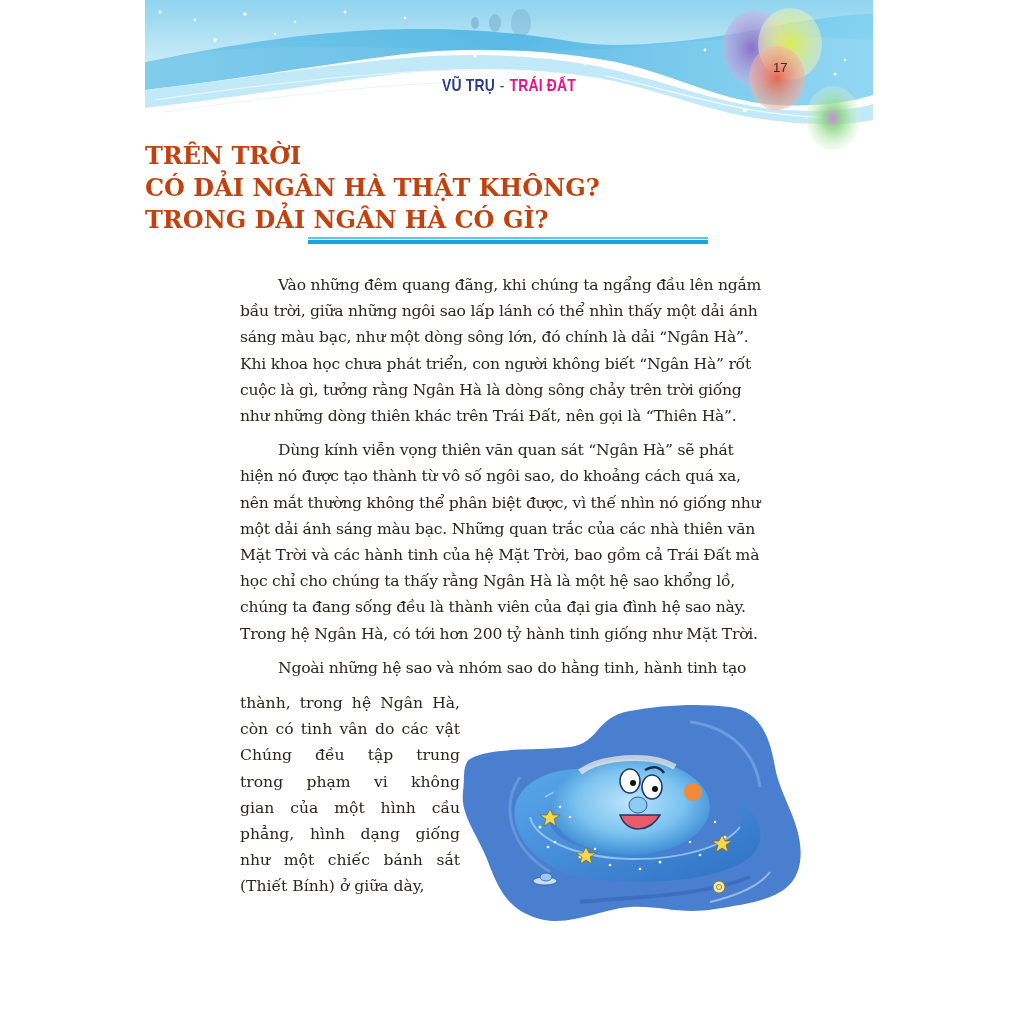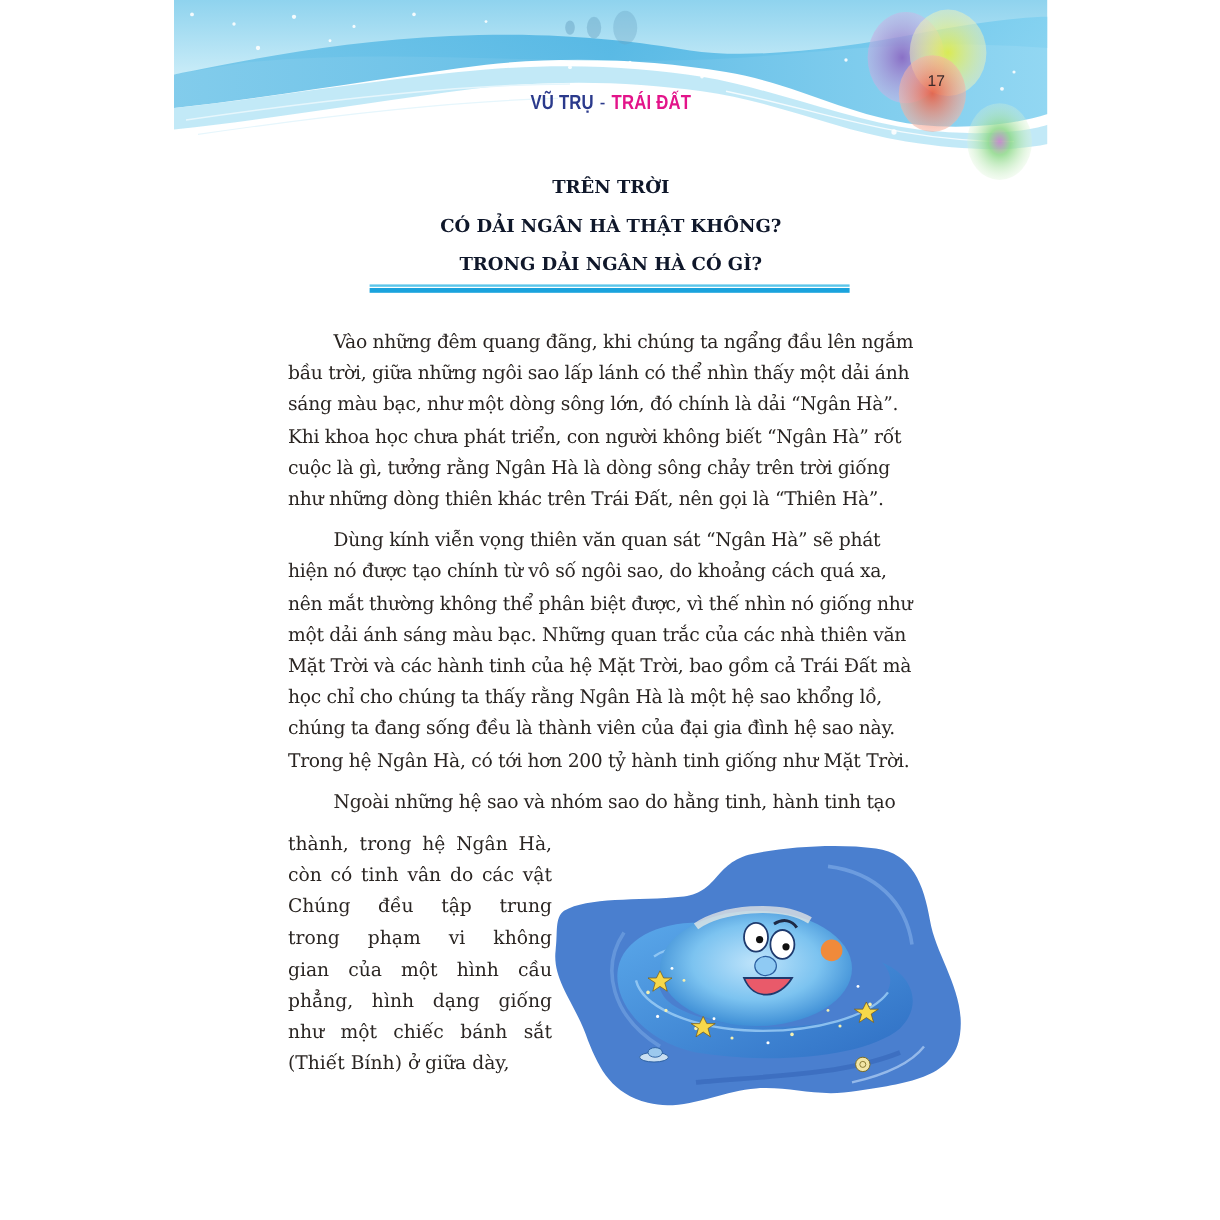--- a/index.html
+++ b/index.html
@@ -40,25 +40,24 @@
       position: absolute;
       left: 628px; top: 60px;
       font-family: "Liberation Sans", "DejaVu Sans", sans-serif;
       font-size: 13px;
       color: #3a2a2a;
     }
     .title {
       position: absolute;
       left: 0; width: 728px;
       top: 140px;
-      text-align: center;
-      color: #0f172a;
+      color: #c2410c;
       font-family: "DejaVu Serif", "Liberation Serif", serif;
       font-weight: bold;
-      font-size: 15px;
+      font-size: 24px;
       line-height: 32px;
     }
     .title-line { display: block; }
     .divider {
       position: absolute;
       left: 163px; top: 237px;
       width: 400px; height: 7px;
     }
     .divider .thin {
       position: absolute; left: 0; top: 0;
@@ -203,21 +202,21 @@
     <div class="para" style="text-indent:0;">
       <span class="line first">Vào những đêm quang đãng, khi chúng ta ngẩng đầu lên ngắm</span>
       <span class="line">bầu trời, giữa những ngôi sao lấp lánh có thể nhìn thấy một dải ánh</span>
       <span class="line">sáng màu bạc, như một dòng sông lớn, đó chính là dải “Ngân Hà”.</span>
       <span class="line">Khi khoa học chưa phát triển, con người không biết “Ngân Hà” rốt</span>
       <span class="line">cuộc là gì, tưởng rằng Ngân Hà là dòng sông chảy trên trời giống</span>
       <span class="line">như những dòng thiên khác trên Trái Đất, nên gọi là “Thiên Hà”.</span>
     </div>
     <div class="para" style="text-indent:0;">
       <span class="line first">Dùng kính viễn vọng thiên văn quan sát “Ngân Hà” sẽ phát</span>
-      <span class="line">hiện nó được tạo chính từ vô số ngôi sao, do khoảng cách quá xa,</span>
+      <span class="line">hiện nó được tạo thành từ vô số ngôi sao, do khoảng cách quá xa,</span>
       <span class="line">nên mắt thường không thể phân biệt được, vì thế nhìn nó giống như</span>
       <span class="line">một dải ánh sáng màu bạc. Những quan trắc của các nhà thiên văn</span>
       <span class="line">Mặt Trời và các hành tinh của hệ Mặt Trời, bao gồm cả Trái Đất mà</span>
       <span class="line">học chỉ cho chúng ta thấy rằng Ngân Hà là một hệ sao khổng lồ,</span>
       <span class="line">chúng ta đang sống đều là thành viên của đại gia đình hệ sao này.</span>
       <span class="line">Trong hệ Ngân Hà, có tới hơn 200 tỷ hành tinh giống như Mặt Trời.</span>
     </div>
     <div class="para" style="text-indent:0;">
       <span class="line first">Ngoài những hệ sao và nhóm sao do hằng tinh, hành tinh tạo</span>
     </div>

